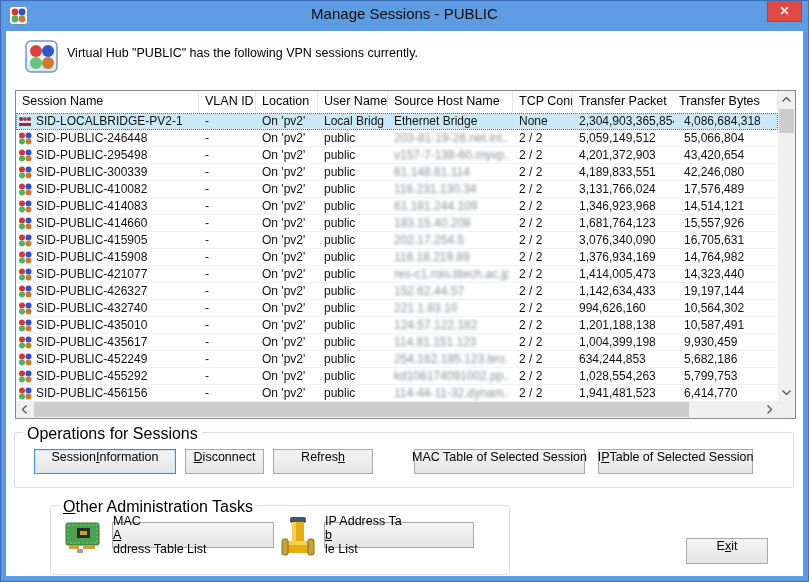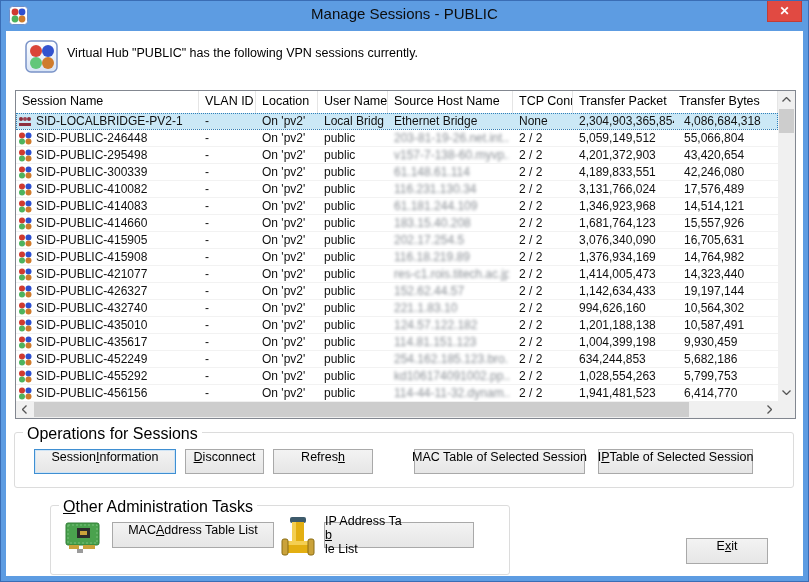--- a/index.html
+++ b/index.html
@@ -99,21 +99,21 @@
     display:flex; align-items:flex-start; justify-content:center; cursor:pointer;
     white-space:nowrap;
   }
   .btn.focused { border:1px solid #3f8fd2; box-shadow:0 0 0 1px #cfe4f5 inset; }
   .accel { text-decoration:underline; }
   .b-sessinfo { left:19px; top:16px; width:142px; }
   .b-disconnect { left:170px; top:16px; width:79px; }
   .b-refresh { left:258px; top:16px; width:100px; }
   .b-mactable { left:399px; top:16px; width:171px; }
   .b-iptable { left:583px; top:16px; width:155px; }
-  .b-maclist { left:61px; top:16px; width:162px; height:26px; }
+  .b-maclist { left:61px; top:16px; width:162px; height:26px;flex-direction:column; }
   .b-iplist { left:273px; top:16px; width:150px; height:26px;flex-direction:column; }
   .b-exit { left:680px; top:507px; width:82px; height:26px; }
 
   .nic-icon { position:absolute; left:12px; top:13px; width:40px; height:36px; }
   .pipe-icon { position:absolute; left:229px; top:9px; width:36px; height:44px; }
 </style>
 </head>
 <body>
 
 <div class="titlebar">

